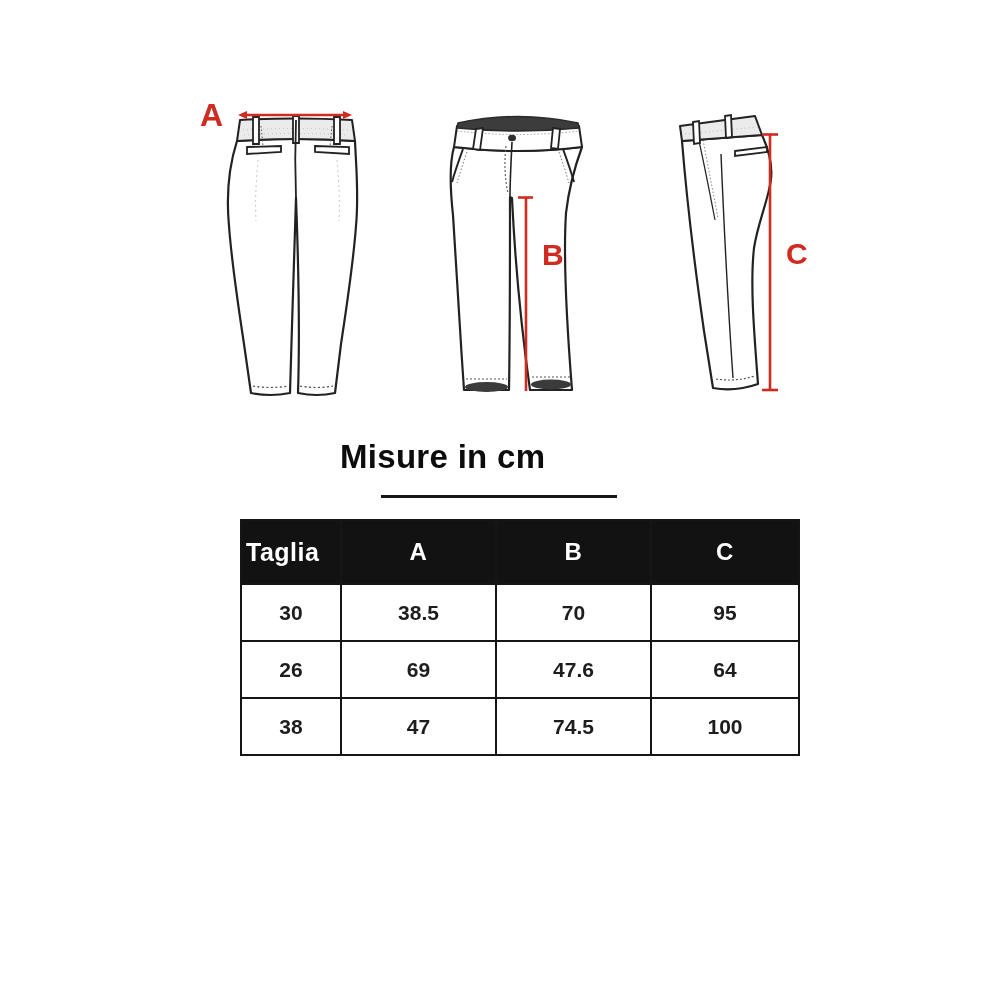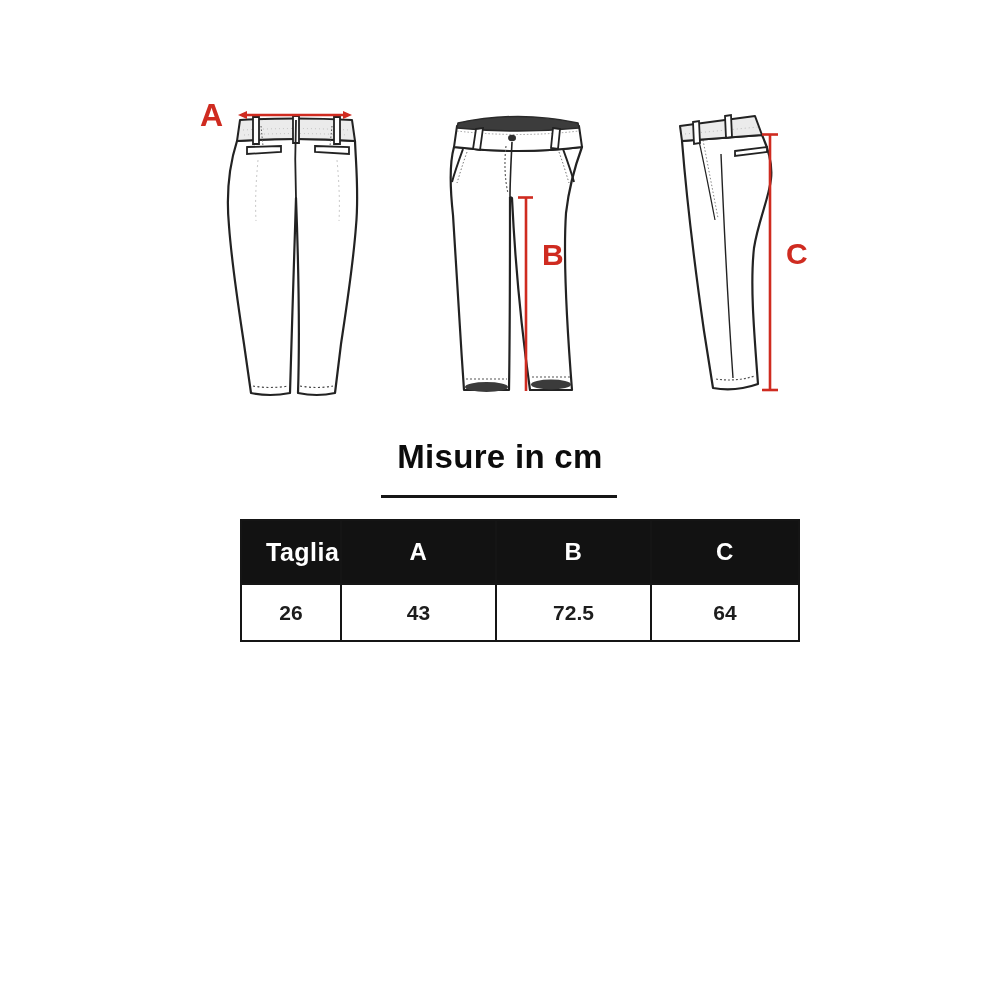--- a/index.html
+++ b/index.html
@@ -24,21 +24,20 @@
     line-height: 1;
     letter-spacing: 0.5px;
   }
   .label-a { left: 200px; top: 99px;  font-size: 32px; }
   .label-b { left: 542px; top: 240px; font-size: 30px; }
   .label-c { left: 786px; top: 239px; font-size: 30px; }
 
   .chart-title {
     position: absolute;
     left: 340px; top: 438px; width: 320px;
-    text-align: center;
     font-size: 33px;
     font-weight: 800;
     color: #0c0c0c;
     letter-spacing: 0.3px;
   }
   .title-underline {
     position: absolute;
     left: 381px; top: 495px;
     width: 236px; height: 3px;
     background: #161616;
@@ -60,21 +59,21 @@
     background: #121212;
     color: #ffffff;
     height: 64px;
     font-size: 24px;
     font-weight: 800;
     text-align: center;
     letter-spacing: 0.5px;
   }
   .size-table thead th.h-taglia {
     text-align: left;
-    padding-left: 24px;
+    padding-left: 4px;
     font-size: 25px;
   }
   .size-table td {
     height: 57px;
     text-align: center;
     vertical-align: middle;
     font-size: 21px;
     font-weight: 700;
     color: #1d1d1d;
   }
@@ -200,22 +199,34 @@
       <thead>
         <tr>
           <th class="h-taglia">Taglia</th>
           <th>A</th>
           <th>B</th>
           <th>C</th>
         </tr>
       </thead>
       <tbody>
         <tr>
+          <td>30</td>
+          <td>38.5</td>
+          <td>70</td>
+          <td>95</td>
+        </tr>
+        <tr>
           <td>26</td>
-          <td>43</td>
-          <td>72.5</td>
+          <td>69</td>
+          <td>47.6</td>
           <td>64</td>
+        </tr>
+        <tr>
+          <td>38</td>
+          <td>47</td>
+          <td>74.5</td>
+          <td>100</td>
         </tr>
       </tbody>
     </table>
   </div>
 
 </div>
 
 </body></html>

